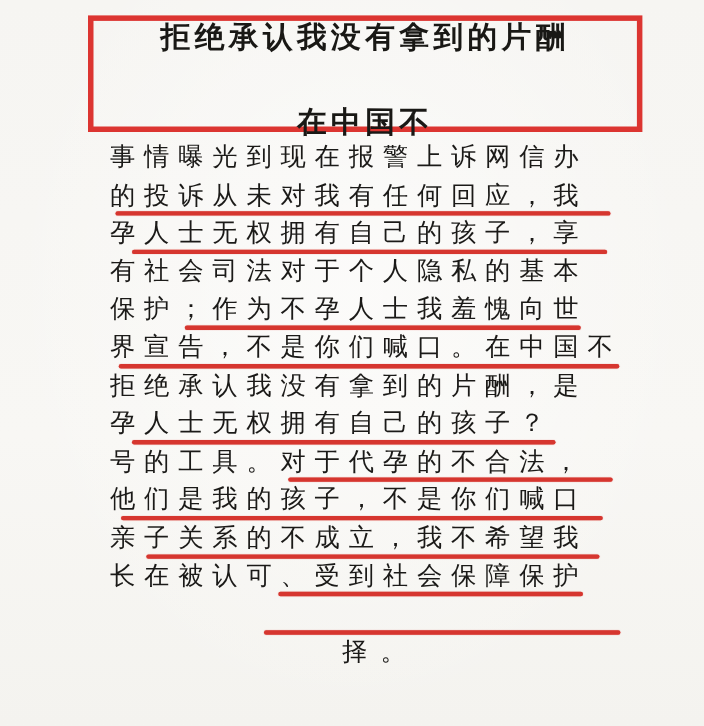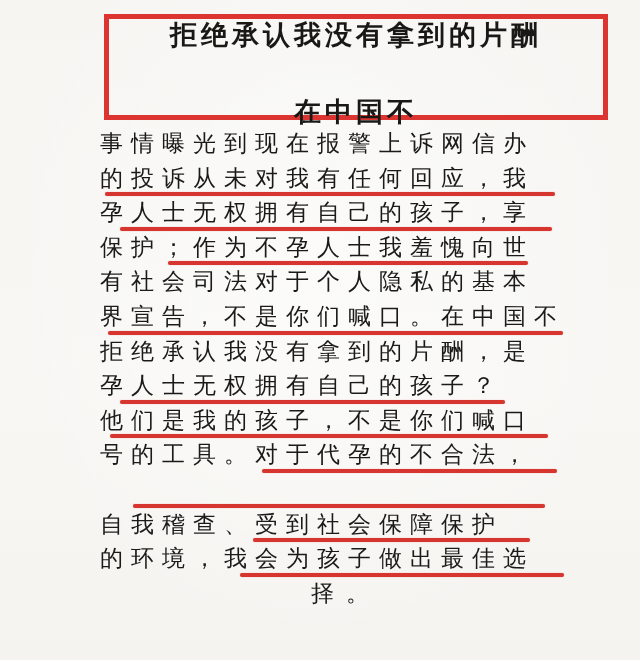--- a/index.html
+++ b/index.html
@@ -8,21 +8,21 @@
     width:640px; height:660px;
     background:#f7f6f3;
     background-image:
       radial-gradient(ellipse at 50% 40%, rgba(255,255,255,.55), rgba(0,0,0,0) 70%),
       linear-gradient(180deg, #f6f5f2 0%, #f8f7f4 60%, #f4f3ef 100%);
     overflow:hidden;
     font-family:"DejaVu Sans", sans-serif;
   }
   .title-box {
     position:absolute;
-    left:104px; top:14px;
+    left:80px; top:14px;
     width:494px; height:96px;
     border:5px solid #dc3531;
     display:flex; flex-direction:column;
     justify-content:space-between;
     gap:45px;
   }
   .t-line {
     height:32px; line-height:32px;
     text-align:center;
     font-size:27px; font-weight:bold;
@@ -60,26 +60,26 @@
 
   <div class="title-box">
     <div class="t-line">拒绝承认我没有拿到的片酬</div>
     <div class="t-line">在中国不</div>
   </div>
 
   <div class="statement-body">
       <div class="b-line"><span>事情曝光到现在报警上诉网信办</span></div>
       <div class="b-line"><span>的投诉从未对我有任何回应，我</span><div class="underline" style="left: 5px; width: 450px; background: rgb(214, 54, 47);"></div></div>
       <div class="b-line"><span>孕人士无权拥有自己的孩子，享</span><div class="underline" style="left: 20px; width: 432px; background: rgb(214, 54, 47);"></div></div>
+      <div class="b-line"><span>有社会司法对于个人隐私的基本</span></div>
       <div class="b-line"><span>保护；作为不孕人士我羞愧向世</span><div class="underline" style="left: 68px; width: 360px; background: rgb(214, 54, 47);"></div></div>
-      <div class="b-line"><span>有社会司法对于个人隐私的基本</span></div>
       <div class="b-line"><span>界宣告，不是你们喊口。在中国不</span><div class="underline" style="left: 8px; width: 455px; background: rgb(214, 54, 47);"></div></div>
       <div class="b-line"><span>拒绝承认我没有拿到的片酬，是</span></div>
       <div class="b-line"><span>孕人士无权拥有自己的孩子？</span><div class="underline" style="left: 20px; width: 385px; background: rgb(214, 54, 47);"></div></div>
+      <div class="b-line"><span>号的工具。对于代孕的不合法，</span><div class="underline" style="left: 162px; width: 295px; background: rgb(214, 54, 47);"></div></div>
       <div class="b-line"><span>他们是我的孩子，不是你们喊口</span><div class="underline" style="left: 10px; width: 438px; background: rgb(214, 54, 47);"></div></div>
-      <div class="b-line"><span>号的工具。对于代孕的不合法，</span><div class="underline" style="left: 162px; width: 295px; background: rgb(214, 54, 47);"></div></div>
-      <div class="b-line"><div class="underline" style="left: 33px; width: 412px; background: rgb(214, 54, 47);"></div></div>
-      <div class="b-line"><span>自我稽查、受到社会保障保护</span><div class="underline" style="left: 153px; width: 277px; background: rgb(214, 54, 47);"></div></div>
-      <div class="b-line"><span>的环境，我会为孩子做出最佳选</span><div class="underline" style="left: 140px; width: 324px; background: rgb(214, 54, 47);"></div></div>
+      <div class="b-line"><span>亲子关系的不成立，我不希望我</span><div class="underline" style="left: 33px; width: 412px; background: rgb(214, 54, 47);"></div></div>
+      <div class="b-line"><span>长在被认可、受到社会保障保护</span><div class="underline" style="left: 153px; width: 277px; background: rgb(214, 54, 47);"></div></div>
+      <div class="b-line"><div class="underline" style="left: 140px; width: 324px; background: rgb(214, 54, 47);"></div></div>
       <div class="b-line center"><span>择。</span></div>
     </div>
 
 </div>
 
 </body></html>

